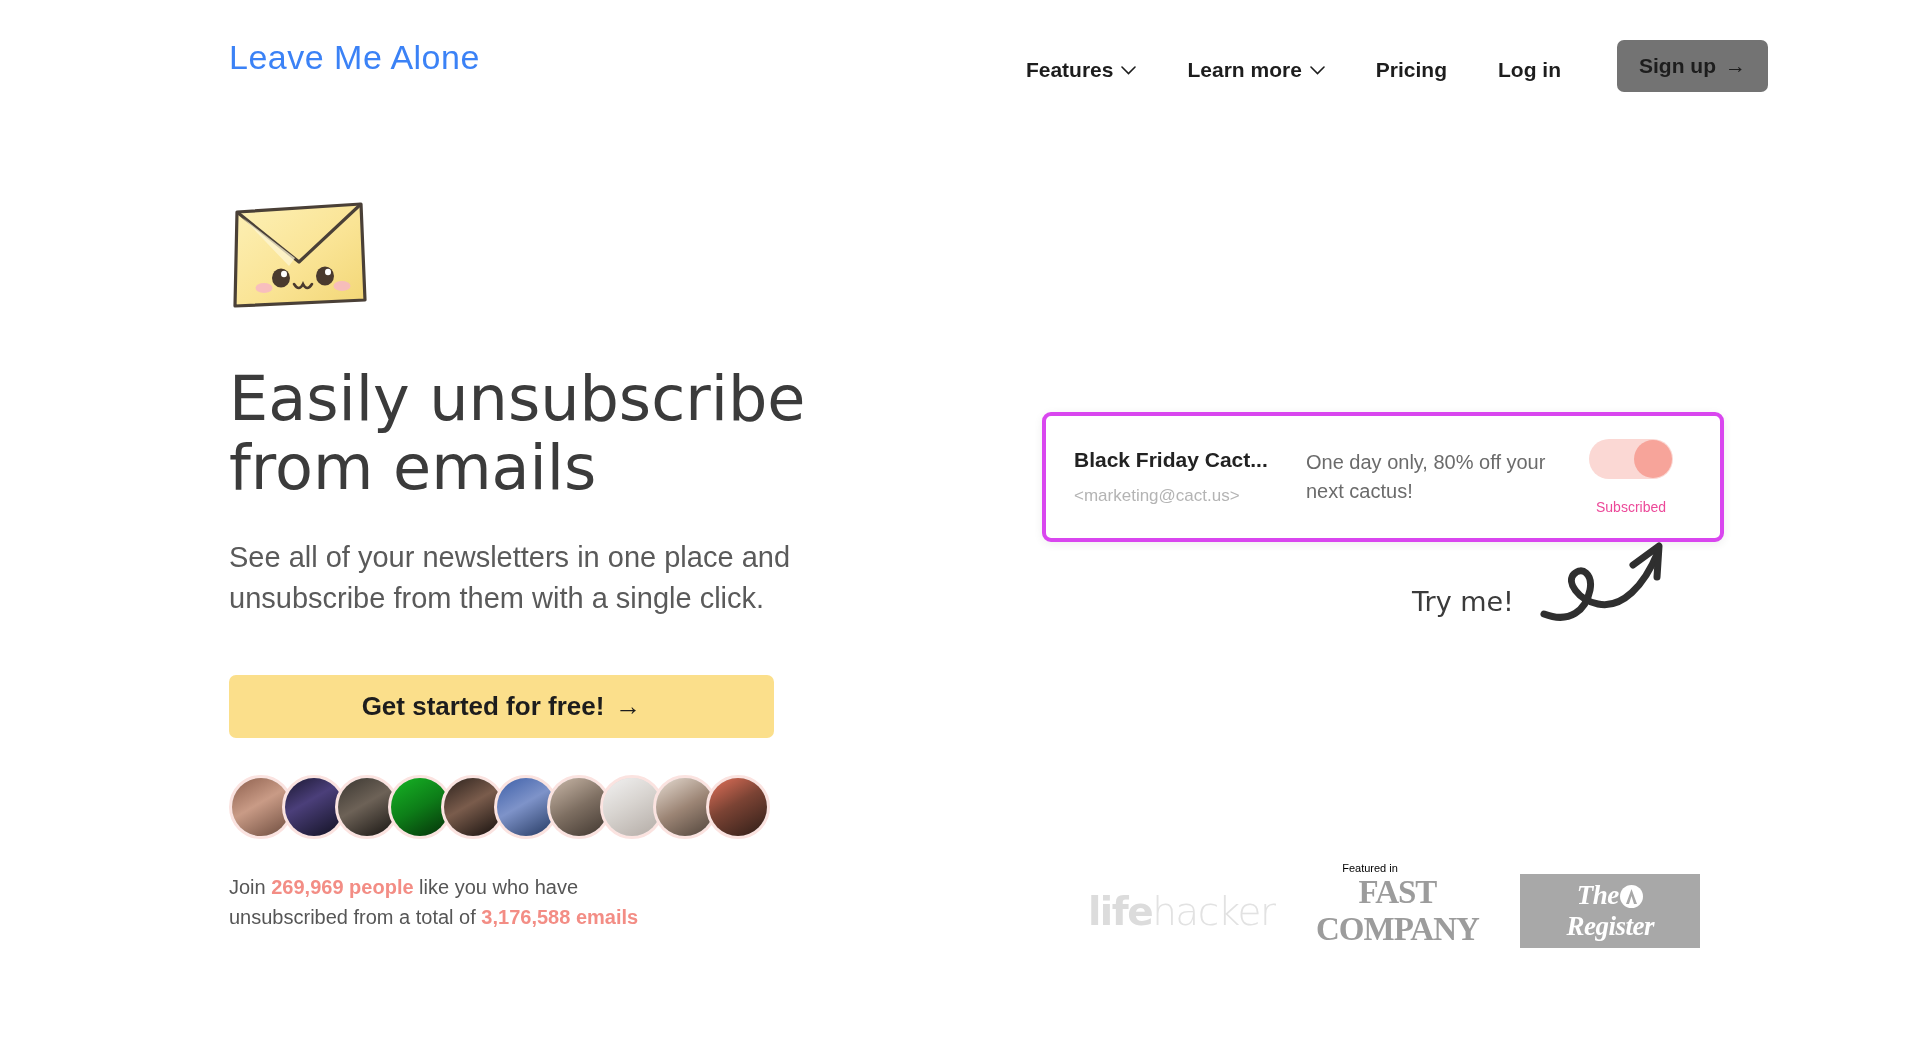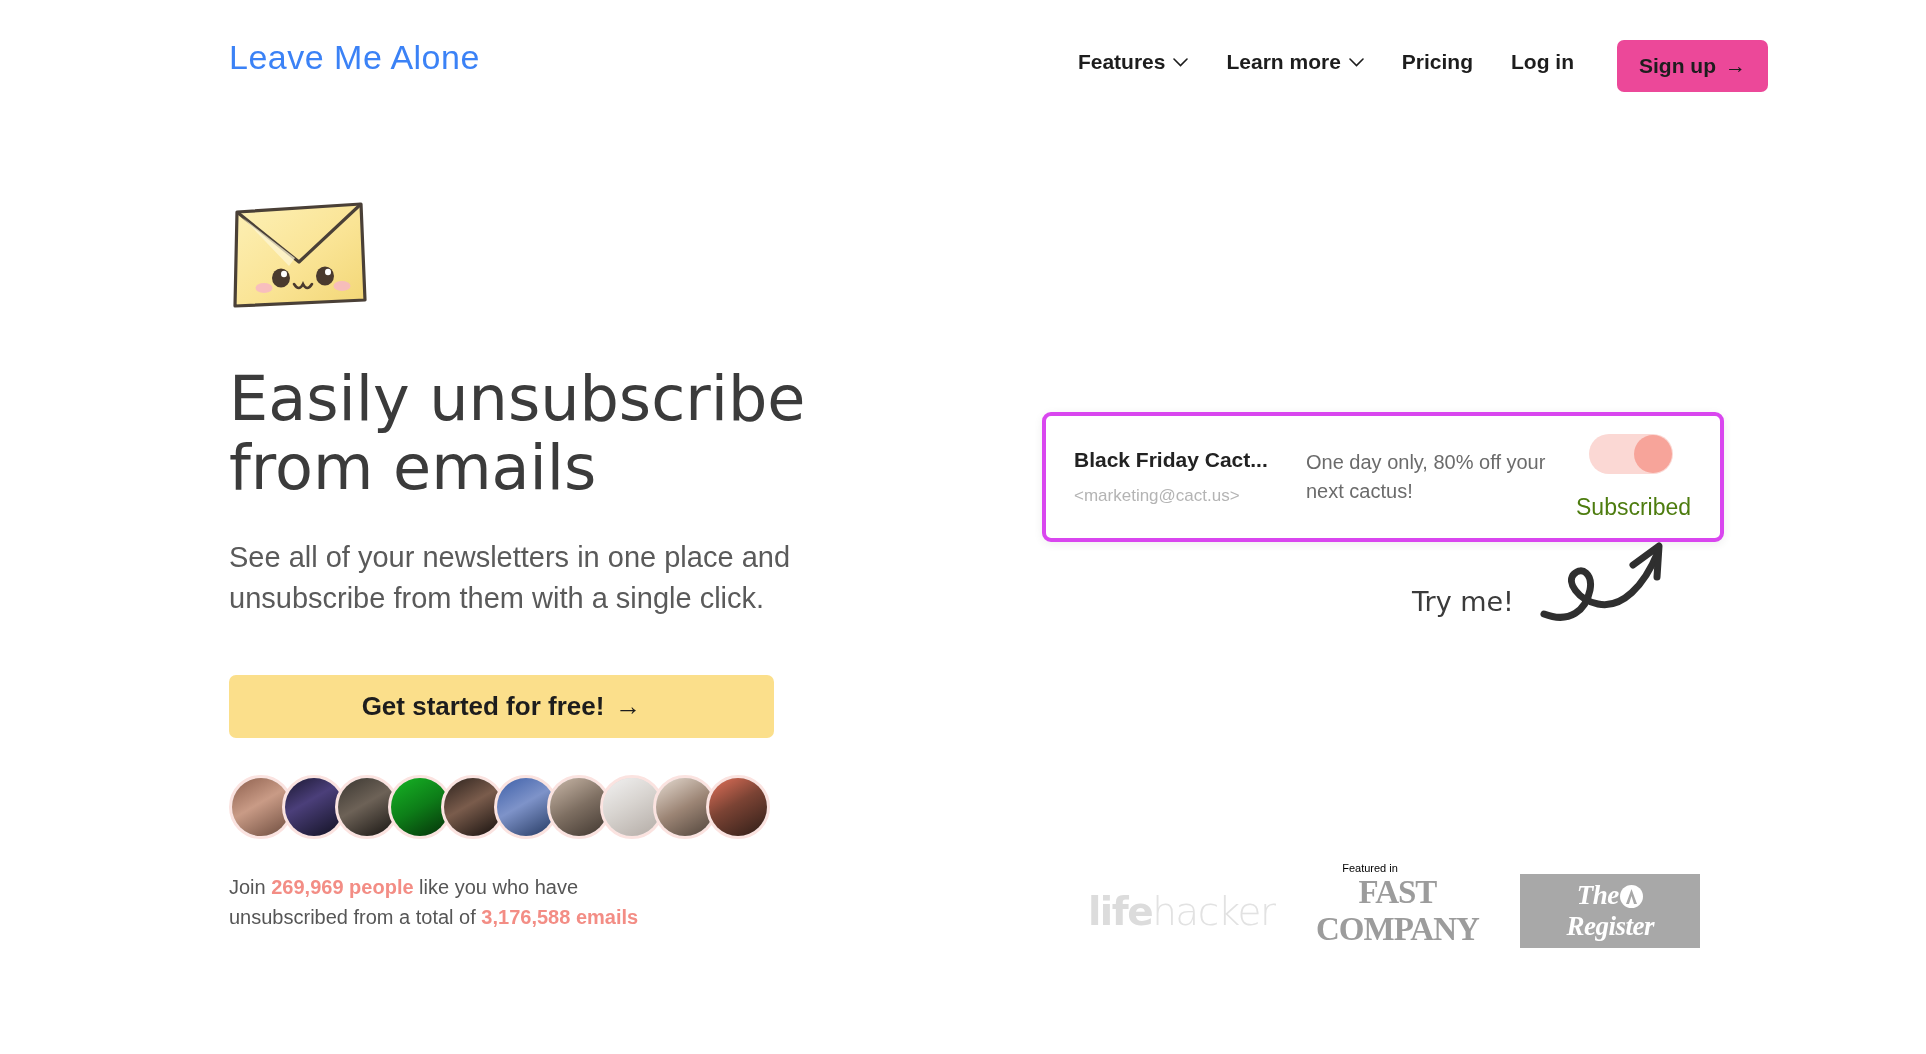--- a/index.html
+++ b/index.html
@@ -18,32 +18,32 @@
     display: flex; align-items: center;
   }
   .logo {
     position: absolute; left: 229px; top: 38px;
     font-family: Liberation Sans, sans-serif;
     font-size: 34px; color: #3b82f6; letter-spacing: 0.5px;
     font-weight: 400;
   }
   .nav-right {
     position: absolute; right: 158px; top: 40px;
-    display: flex; align-items: flex-start; gap: 4px;
+    display: flex; align-items: flex-end; gap: 17px;
   }
   .nav-item {
     font-size: 21px; color: #1d1d1d; font-weight: 700;
     padding: 0 17px; display: flex; align-items: center; gap: 8px;
     height: 44px; cursor: pointer; white-space: nowrap;
   }
   .chev { display:inline-block; width: 15px; height: 9px; }
   .chev svg { display:block; }
   .btn-signup {
     margin-left: 22px;
-    background: #ec4899; color: #1d1d1d;
+    background: #737373; color: #1d1d1d;
     font-size: 21px; font-weight: 700;
     border: none; border-radius: 7px;
     padding: 0 22px; height: 52px;
     display: flex; align-items: center; gap: 9px;
     cursor: pointer; white-space: nowrap;
     font-family: "Liberation Sans", sans-serif;
   }
 
   
   .hero-left { position: absolute; left: 229px; top: 196px; width: 760px; }
@@ -99,21 +99,21 @@
   }
   .ec-toggle-wrap { flex: 0 0 auto; text-align: center; width: 110px; }
   .toggle {
     width: 84px; height: 40px; border-radius: 20px; background: #fbd8d4;
     position: relative; cursor: pointer; margin: 0 auto 12px auto;
   }
   .toggle .knob {
     position: absolute; right: 1px; top: 1px;
     width: 38px; height: 38px; border-radius: 50%; background: #f7a49a;
   }
-  .ec-status { font-size: 23px; color: #4d7c0f; white-space: nowrap; margin-top: 20px; }
+  .ec-status { font-size: 14px; color: #ec4899; white-space: nowrap; margin-top: 20px; }
 
   .tryme {
     position: absolute; left: 1412px; top: 586px;
     font-family: "DejaVu Sans", sans-serif;
     font-size: 27px; color: #3b3b3b;
   }
   .arrow { position: absolute; left: 1540px; top: 530px; width: 130px; height: 110px; }
 
   .featured {
     position: absolute; left: 1020px; top: 862px; width: 700px; text-align: center;

